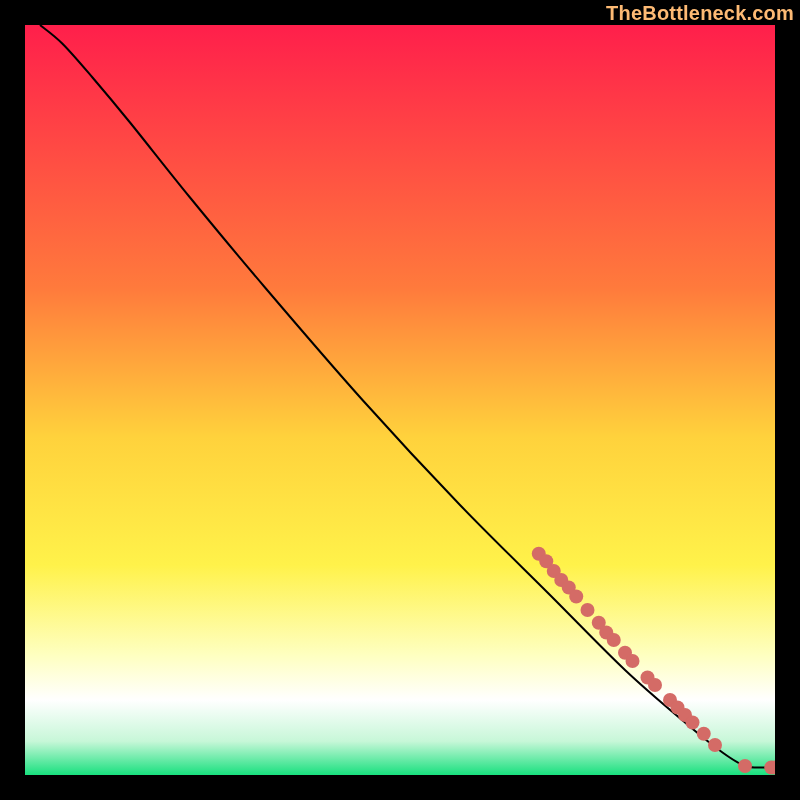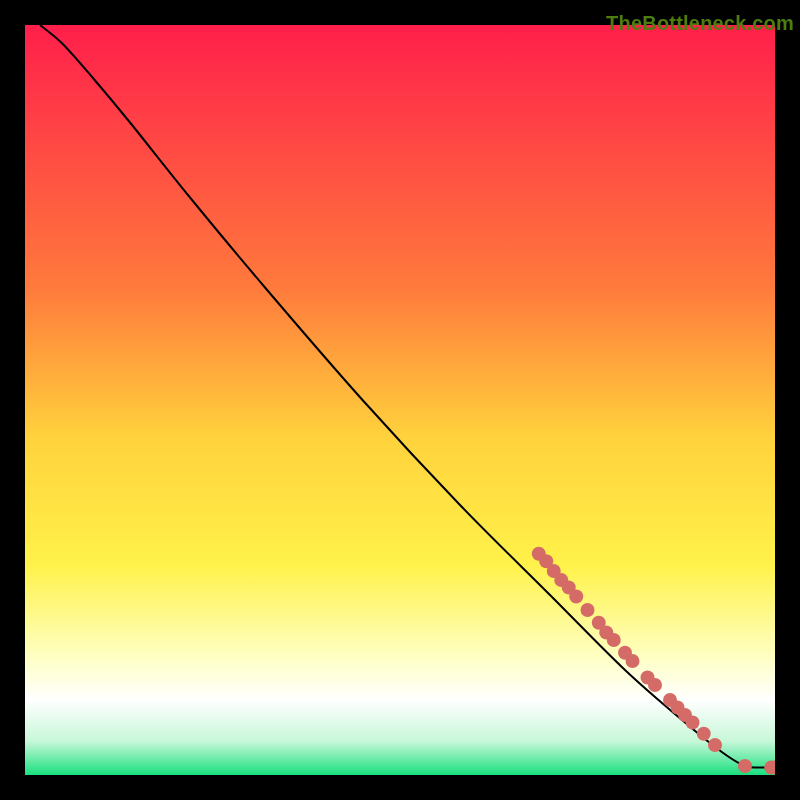--- a/index.html
+++ b/index.html
@@ -12,23 +12,23 @@
     font-family: Arial, Helvetica, sans-serif;
   }
   .frame {
     position: relative;
     width: 800px;
     height: 800px;
     background: #000;
   }
   .watermark {
     position: absolute;
-    top: 12px;
+    top: 2px;
     right: 6px;
-    color: #4d7c0f;
+    color: #fdba74;
     font-size: 20px;
     font-weight: 600;
     letter-spacing: 0.2px;
     z-index: 5;
   }
   .plot-wrap {
     position: absolute;
     left: 25px;
     top: 25px;
     width: 750px;

